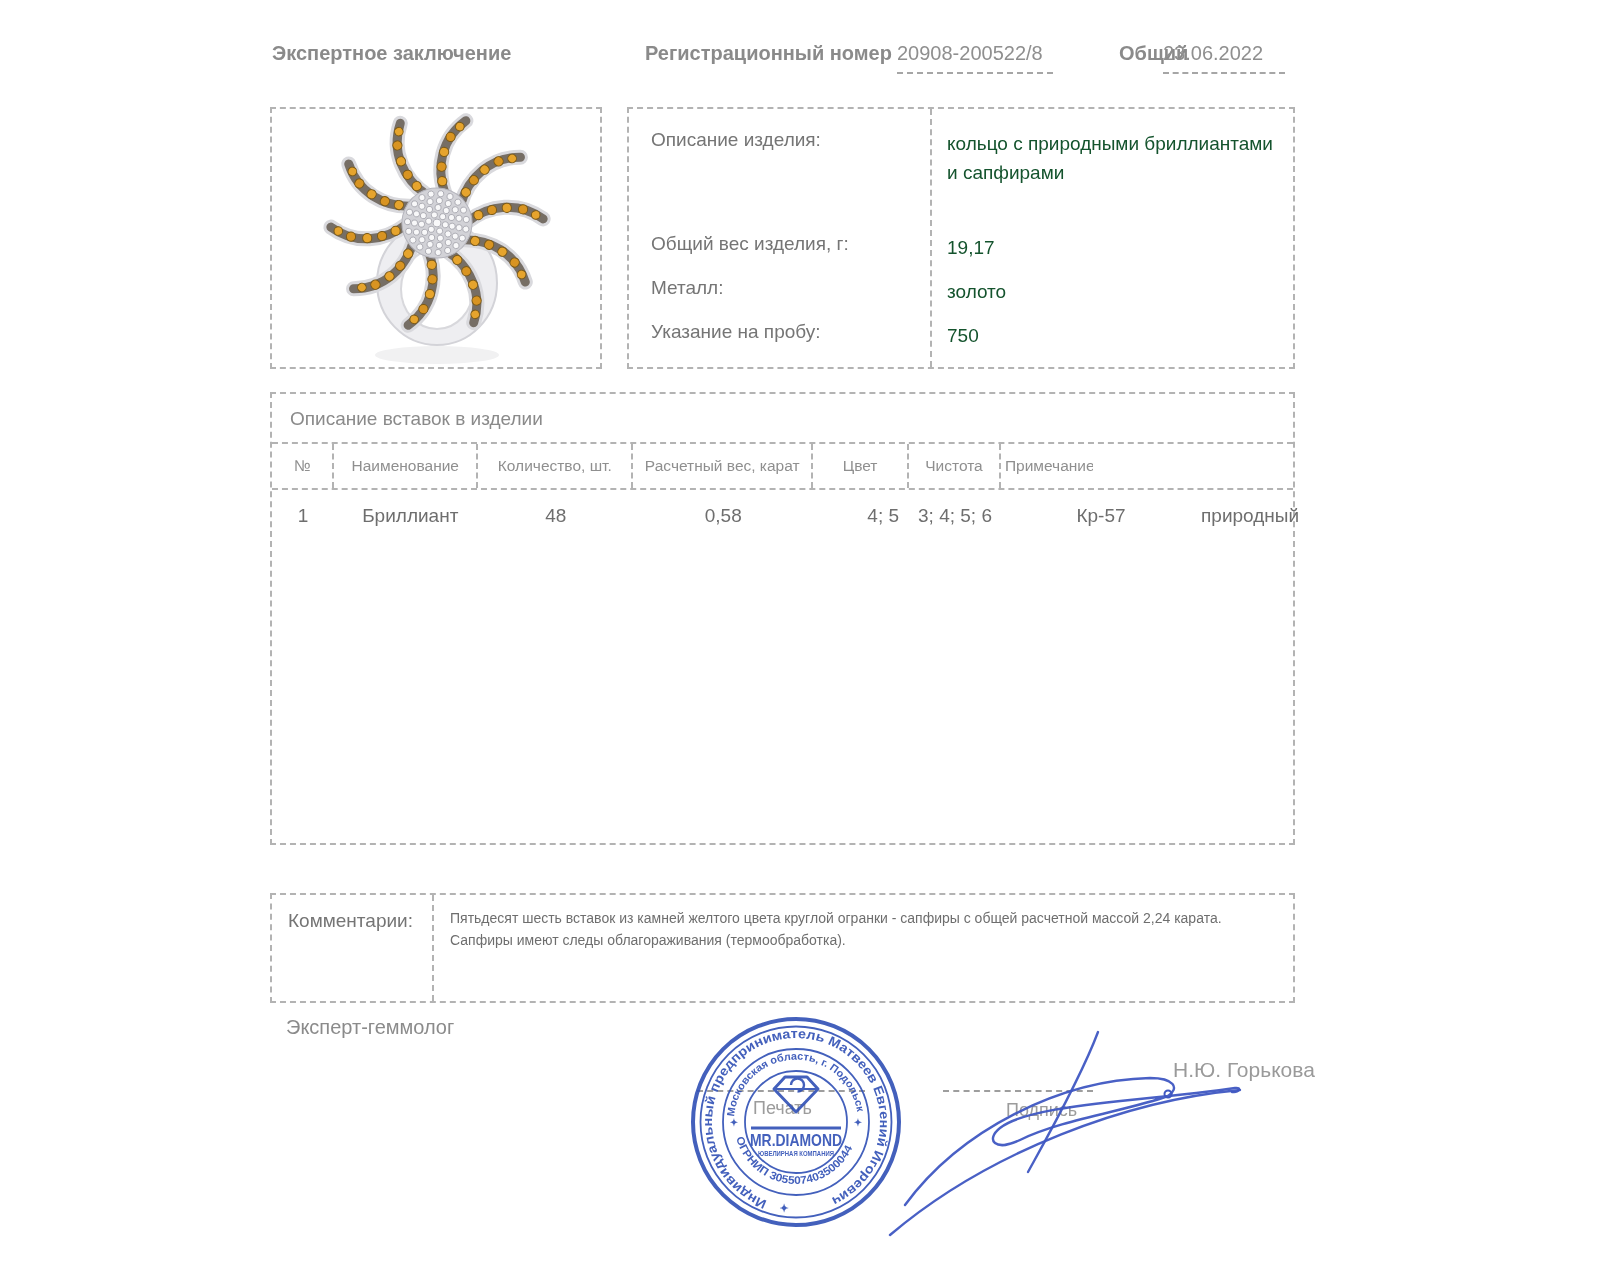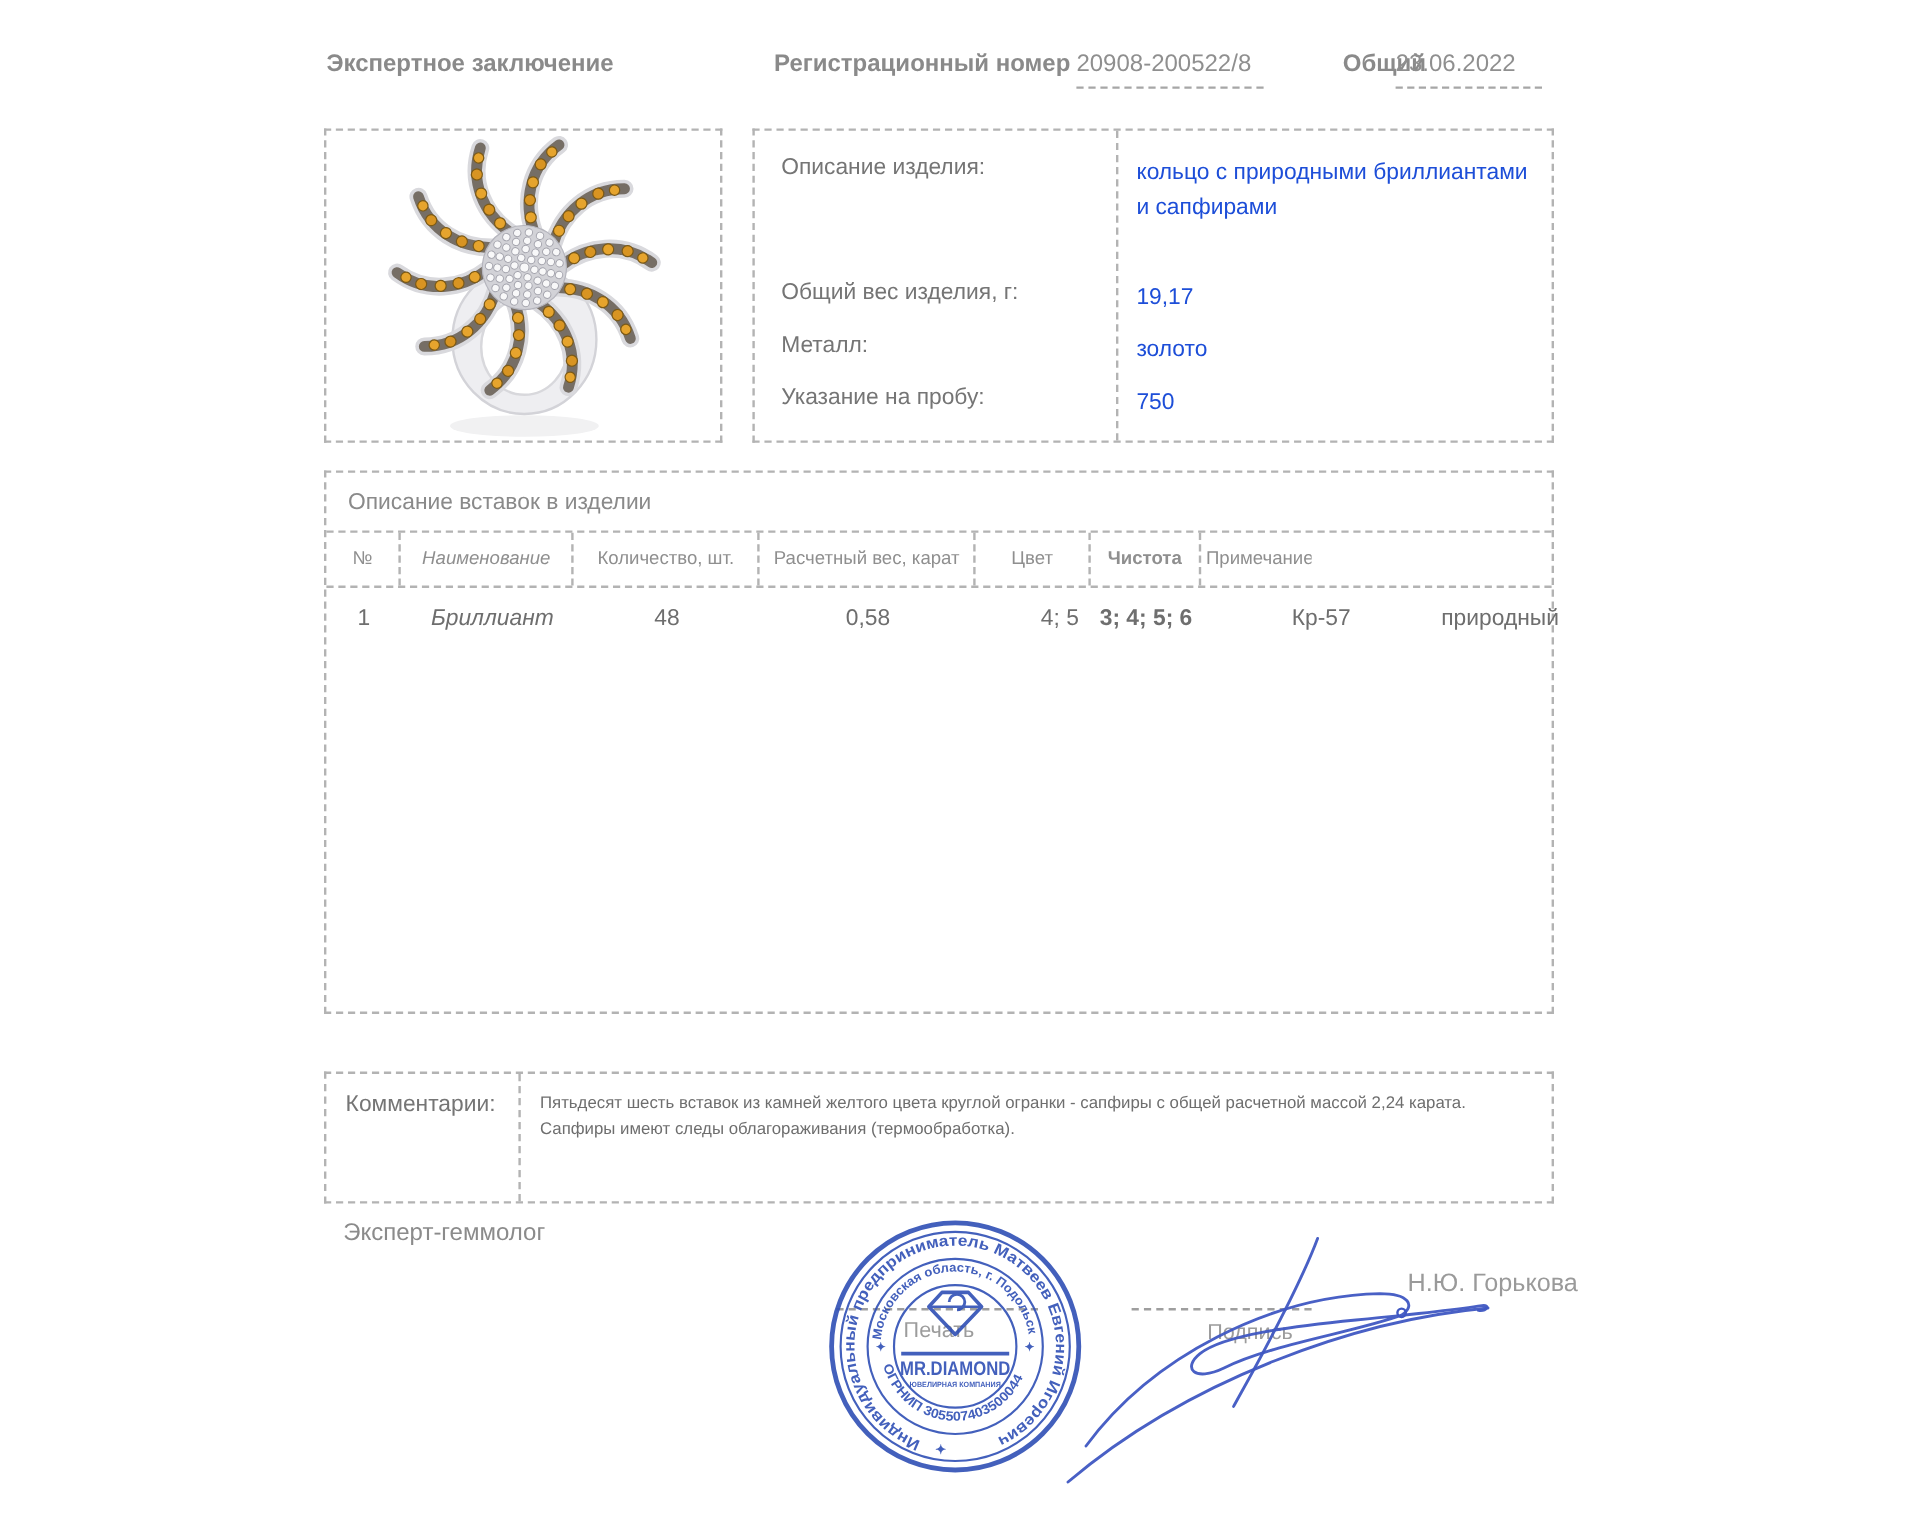--- a/index.html
+++ b/index.html
@@ -11,34 +11,34 @@
   .hdr.bold{font-weight:bold;color:#8a8a8a;}
   .hdr.val{color:#8f8f8f;border-bottom:2px dashed #a6a6a6;padding-bottom:7px;}
 
   
   .dbox{position:absolute;border:2px dashed #b3b3b3;box-sizing:border-box;background:#fff;}
 
   
   .desc-divider{position:absolute;top:0;bottom:0;left:301px;border-left:2px dashed #b3b3b3;}
   .desc-row{position:absolute;left:0;right:0;}
   .desc-label{position:absolute;left:22px;font-size:19px;color:#757575;}
-  .desc-value{position:absolute;left:318px;width:336px;font-size:19px;color:#1d4ed8;line-height:1.55;}
+  .desc-value{position:absolute;left:318px;width:336px;font-size:19px;color:#14532d;line-height:1.55;}
 
   
   .tbl-title{padding:14px 0 12px 18px;font-size:19px;color:#8a8a8a;
              border-bottom:2px dashed #b3b3b3;}
   .t-head{display:flex;border-bottom:2px dashed #b3b3b3;}
   .t-head .cell{border-right:2px dashed #b3b3b3;padding:13px 4px;font-size:15.5px;
                 color:#8f8f8f;text-align:center;box-sizing:border-box;
                 white-space:nowrap;overflow:hidden;}
   .t-head .cell:last-child{border-right:none;}
   .t-row{display:flex;padding:15px 0;}
   .t-row .cell{font-size:19px;color:#6e6e6e;text-align:center;box-sizing:border-box;}
-  .c0{width:6.1%;}.c1{width:14.1%;text-align:left;font-style:italic;}.c2{width:15.2%;}
-  .c3{width:17.6%;}.c4{width:9.4%;}.c5{width:9.0%;font-weight:bold;}.c6{width:19.6%;}
+  .c0{width:6.1%;}.c1{width:14.1%;text-align:left;}.c2{width:15.2%;}
+  .c3{width:17.6%;}.c4{width:9.4%;}.c5{width:9.0%;}.c6{width:19.6%;}
   .c7{width:9.0%;text-align:right;padding-right:4px;}
   .t-row .c1{text-align:center;padding-left:8px;}
   .t-row .c4{text-align:right;padding-right:10px;}
 
   
   .com-divider{position:absolute;top:0;bottom:0;left:160px;border-left:2px dashed #b3b3b3;}
   .com-label{position:absolute;left:16px;top:15px;font-size:19px;color:#757575;}
   .com-text{position:absolute;left:178px;right:22px;top:13px;font-size:14px;
             color:#6e6e6e;line-height:1.55;}
 

